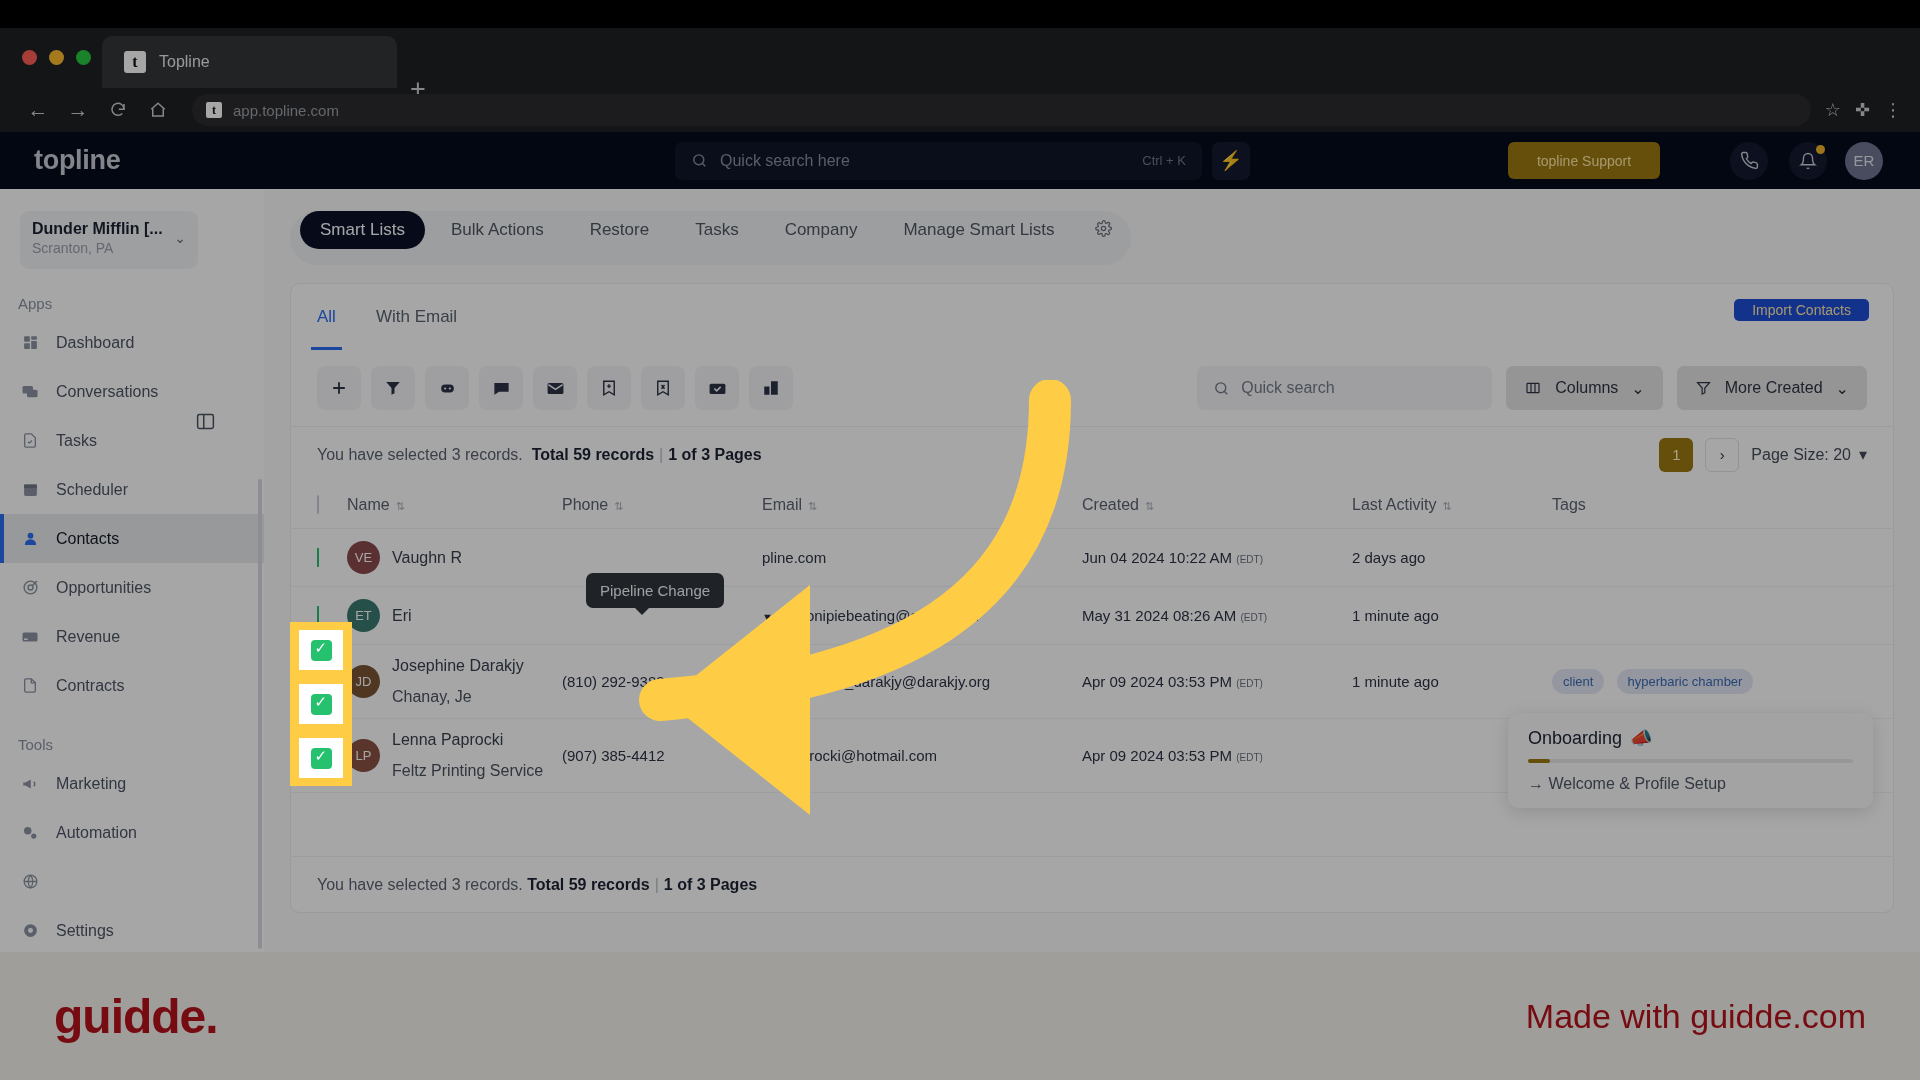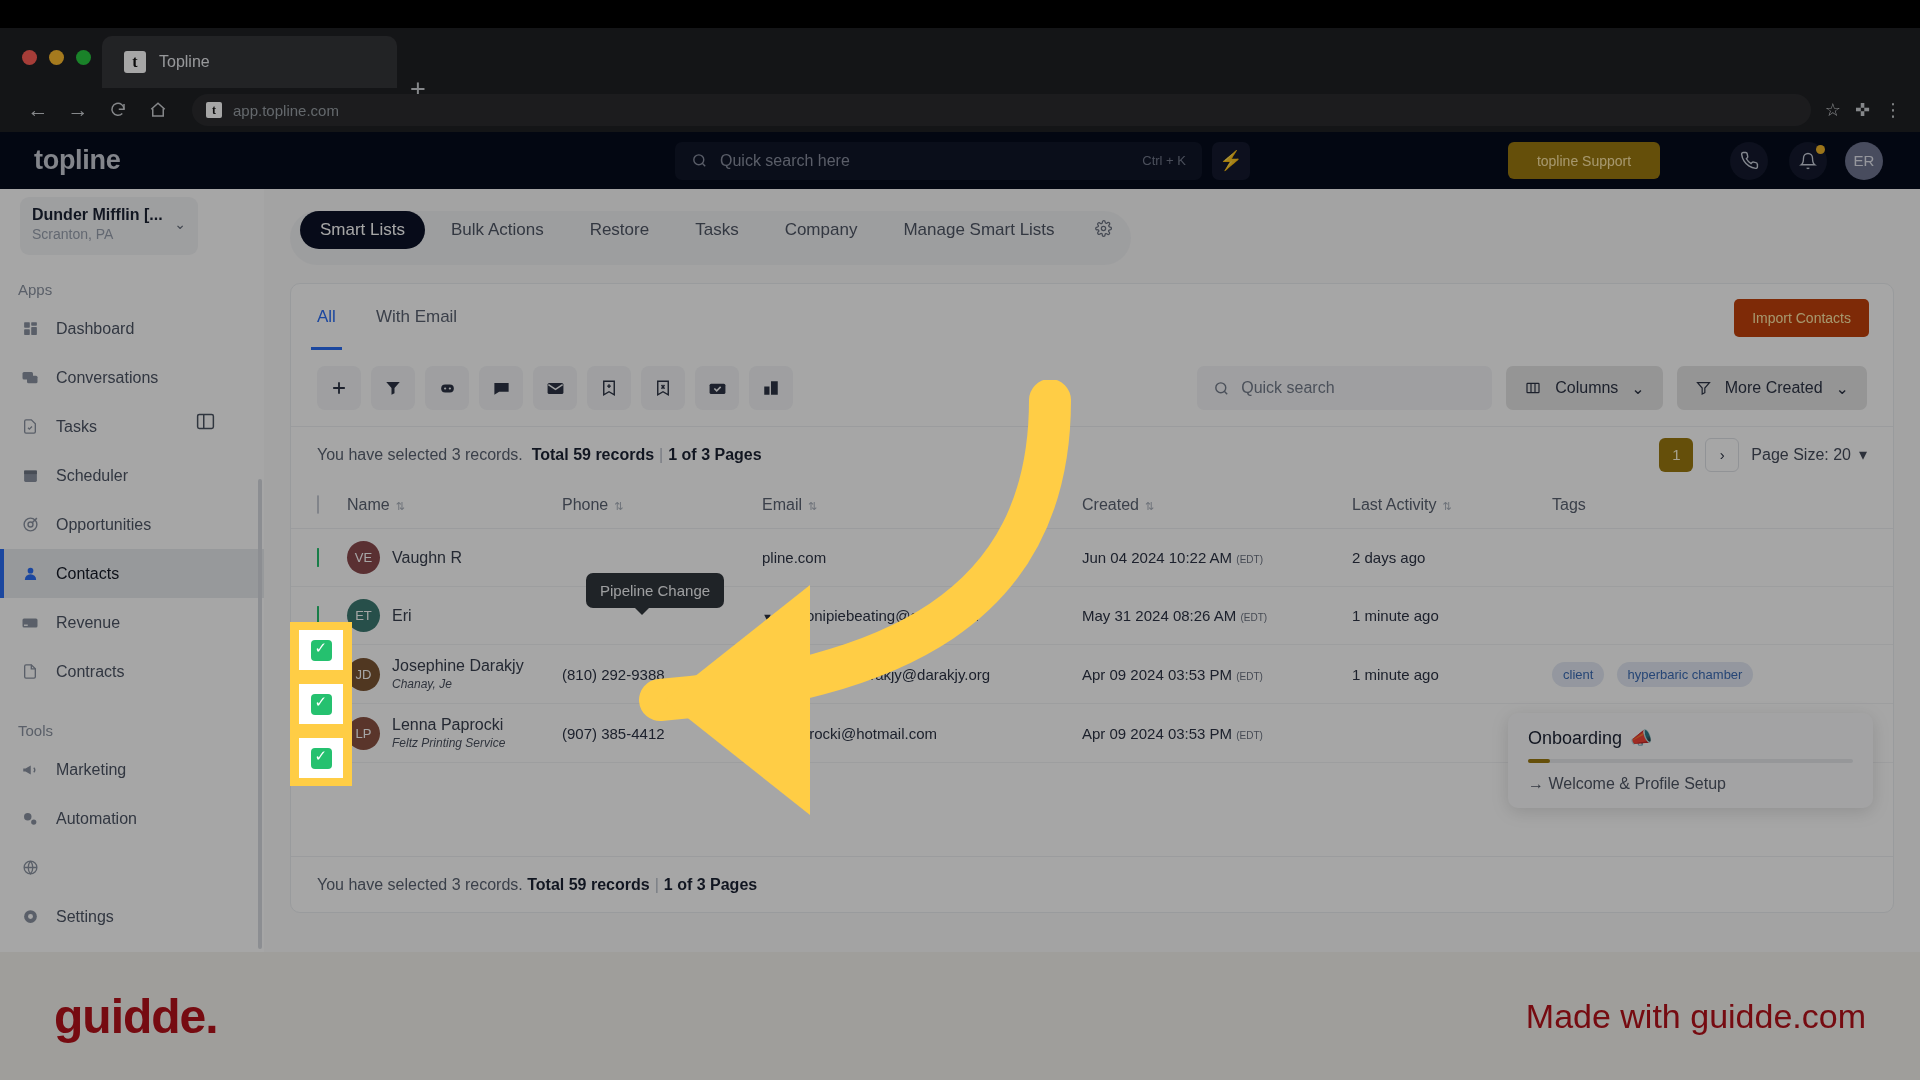--- a/index.html
+++ b/index.html
@@ -79,21 +79,21 @@
   .badge { position: absolute; right: 2px; top: 3px; width: 9px; height: 9px; border-radius: 50%; background: #f0b429; }
   .avatar {
     position: absolute; left: 1845px; width: 38px; height: 38px; border-radius: 50%;
     background: #6f7591; color: #e6e9f2; font-size: 15px;
     display: flex; align-items: center; justify-content: center;
   }
 
   .body { position: relative; height: 763px; display: flex; background: #fafafa; }
 
   
-  .sidebar { width: 264px; background: #fff; position: relative; flex: none; }
+  .sidebar { width: 264px; background: #fff; position: relative; padding-top: 14px; flex: none; }
   .orgbox {
     margin: 8px 14px 0 20px; width: 178px; height: 58px; background: #f3f4f6; border-radius: 9px;
     padding: 9px 12px; position: relative;
   }
   .org-name { color: #1b2233; font-size: 16px; font-weight: bold; }
   .org-sub { color: #98a0ae; font-size: 14px; margin-top: 2px; }
   .org-chev { position: absolute; right: 12px; top: 19px; color: #68707e; font-size: 14px; }
   .panelicon { position: absolute; right: 48px; top: 222px; color: #4b5361; font-size: 20px; }
   .secthead { color: #8b93a1; font-size: 15px; margin: 26px 0 6px 18px; }
   .navitem {
@@ -121,21 +121,21 @@
 
   .card {
     margin-top: 18px; background: #fff; border: 1px solid #eceef1; border-radius: 10px;
     position: relative; height: 630px;
   }
   .subtabs { height: 66px; display: flex; align-items: center; padding: 0 26px; gap: 40px; position: relative; }
   .subtab { color: #5b6372; font-size: 17px; position: relative; height: 66px; display: flex; align-items: center; }
   .subtab.active { color: #2a6df5; }
   .subtab.active::after { content: ""; position: absolute; left: -6px; right: -6px; bottom: 0; height: 3px; background: #2a6df5; }
   .importbtn {
-    position: absolute; right: 24px; top: 15px; height: 38px; padding: 0 18px; background: #c2410c;
+    position: absolute; right: 24px; top: 15px; height: 22px; padding: 0 18px; background: #1d4ed8;
     border-radius: 5px; color: #ffe9a8; font-size: 14px; display: flex; align-items: center;
   }
 
   .toolbar { height: 76px; display: flex; align-items: center; padding: 0 26px; justify-content: space-between; }
   .tools { display: flex; gap: 10px; }
   .tbtn {
     width: 44px; height: 44px; border-radius: 8px; background: #f4f5f7;
     display: flex; align-items: center; justify-content: center; color: #2d3445;
   }
   .tbtn svg { display: block; }
@@ -168,21 +168,21 @@
   .c-created { width: 270px; }
   .c-act { width: 200px; }
   .sortic { color: #a9b0bb; font-size: 11px; margin-left: 6px; }
   .chk { width: 17px; height: 17px; border: 1.5px solid #c6cbd4; border-radius: 3px; background: #fff; }
   .chk.on { background: #25c16f; border-color: #25c16f; position: relative; }
   .chk.on::after { content: "✓"; position: absolute; left: 2px; top: -3px; color: #fff; font-size: 14px; }
   .nameCell { display: flex; align-items: center; gap: 12px; }
   .av { width: 33px; height: 33px; border-radius: 50%; color: #fff; font-size: 13px;
        display: flex; align-items: center; justify-content: center; flex: none; }
   .nm { color: #39404f; font-size: 16px; }
-  .sub2 { color: #4b5260; font-size: 12px; margin-top: 2px; font-style: italic; }
+  .sub2 { color: #4b5260; font-size: 16px; margin-top: 13px; }
   .mailic { color: #2d3445; font-size: 11px; margin-right: 8px; }
   .tz { color: #6b7280; font-size: 10px; }
   .tag { display: inline-block; background: #e3e9f4; color: #3b6bb5; font-size: 13px;
          padding: 5px 11px; border-radius: 13px; margin-right: 8px; }
 
   .footbar { position: absolute; left: 0; right: 0; bottom: 0; height: 56px; display: flex;
              align-items: center; padding: 0 26px; font-size: 16px; color: #5b6372;
              border-top: 1px solid #eef0f3; }
   .footbar b { color: #1b2233; }
 
@@ -344,38 +344,38 @@
         </div>
         <div class="navitem">
           <span class="ic">
             <svg width="17" height="17" viewBox="0 0 24 24" fill="#8b93a1">
                 <rect x="3" y="5" width="18" height="16" rx="2"></rect>
                 <rect x="3" y="5" width="18" height="5" fill="#6f7785"></rect>
               </svg>
             </span>
           <span>Scheduler</span>
         </div>
+        <div class="navitem active">
+          <span class="ic">
+            <svg width="17" height="17" viewBox="0 0 24 24" fill="#2a6df5">
+                <circle cx="12" cy="8" r="4"></circle>
+                <path d="M4 21a8 8 0 0 1 16 0z"></path>
+              </svg>
+            </span>
+          <span>Contacts</span>
+        </div>
         <div class="navitem">
           <span class="ic">
             <svg width="17" height="17" viewBox="0 0 24 24" fill="none" stroke="#8b93a1" stroke-width="2">
                 <circle cx="12" cy="12" r="9"></circle>
                 <circle cx="12" cy="12" r="3.5"></circle>
                 <path d="M14 10l7-7"></path>
               </svg>
             </span>
           <span>Opportunities</span>
-        </div>
-        <div class="navitem active">
-          <span class="ic">
-            <svg width="17" height="17" viewBox="0 0 24 24" fill="#2a6df5">
-                <circle cx="12" cy="8" r="4"></circle>
-                <path d="M4 21a8 8 0 0 1 16 0z"></path>
-              </svg>
-            </span>
-          <span>Contacts</span>
         </div>
         <div class="navitem">
           <span class="ic">
             <svg width="18" height="18" viewBox="0 0 24 24" fill="#8b93a1">
                 <rect x="2" y="6" width="20" height="12" rx="2"></rect>
                 <rect x="4" y="14" width="5" height="2" fill="#f6f7f9"></rect>
               </svg>
             </span>
           <span>Revenue</span>
         </div>

